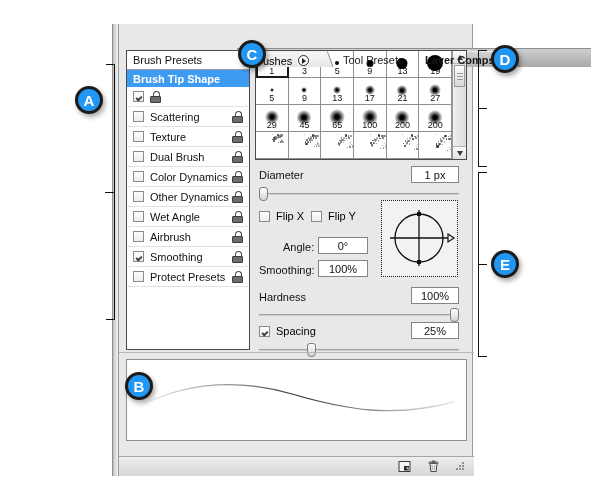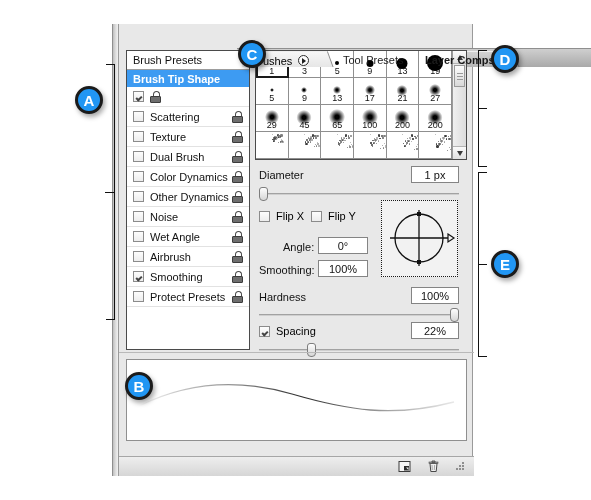--- a/index.html
+++ b/index.html
@@ -329,28 +329,20 @@
             <div class="opt-row">
               <span class="cb"></span>
               <span class="opt-label">Other Dynamics</span>
               <span class="lock">
                 <span class="lock-shackle"></span>
                 <span class="lock-body"></span>
               </span>
             </div>
             <div class="opt-row">
               <span class="cb"></span>
-              <span class="opt-label">Noise</span>
-              <span class="lock">
-                <span class="lock-shackle"></span>
-                <span class="lock-body"></span>
-              </span>
-            </div>
-            <div class="opt-row">
-              <span class="cb"></span>
               <span class="opt-label">Wet Angle</span>
               <span class="lock">
                 <span class="lock-shackle"></span>
                 <span class="lock-body"></span>
               </span>
             </div>
             <div class="opt-row">
               <span class="cb"></span>
               <span class="opt-label">Airbrush</span>
               <span class="lock">
@@ -561,21 +553,21 @@
         <div class="numbox" style="left:156px; top:122px; width:48px;">100%</div>
         <div class="slider" style="left:4px; top:143px; width:200px;">
           <div class="track"></div>
           <div class="knob" id="hardness-knob" style="left: 191px;"></div>
         </div>
 
         <div class="flipcb" style="left:4px; top:160px;">
           <span class="cb checked" id="spacing-cb"></span>
           <span>Spacing</span>
         </div>
-        <div class="numbox" style="left:156px; top:157px; width:48px;">22%</div>
+        <div class="numbox" style="left:156px; top:157px; width:48px;">25%</div>
         <div class="slider" style="left:4px; top:178px; width:200px;">
           <div class="track"></div>
           <div class="knob" id="spacing-knob" style="left: 47.75px;"></div>
         </div>
       </div>
 
       <div class="divider"></div>
 
       <div class="previewbox">
         <svg width="339" height="80" viewBox="0 0 339 80">

